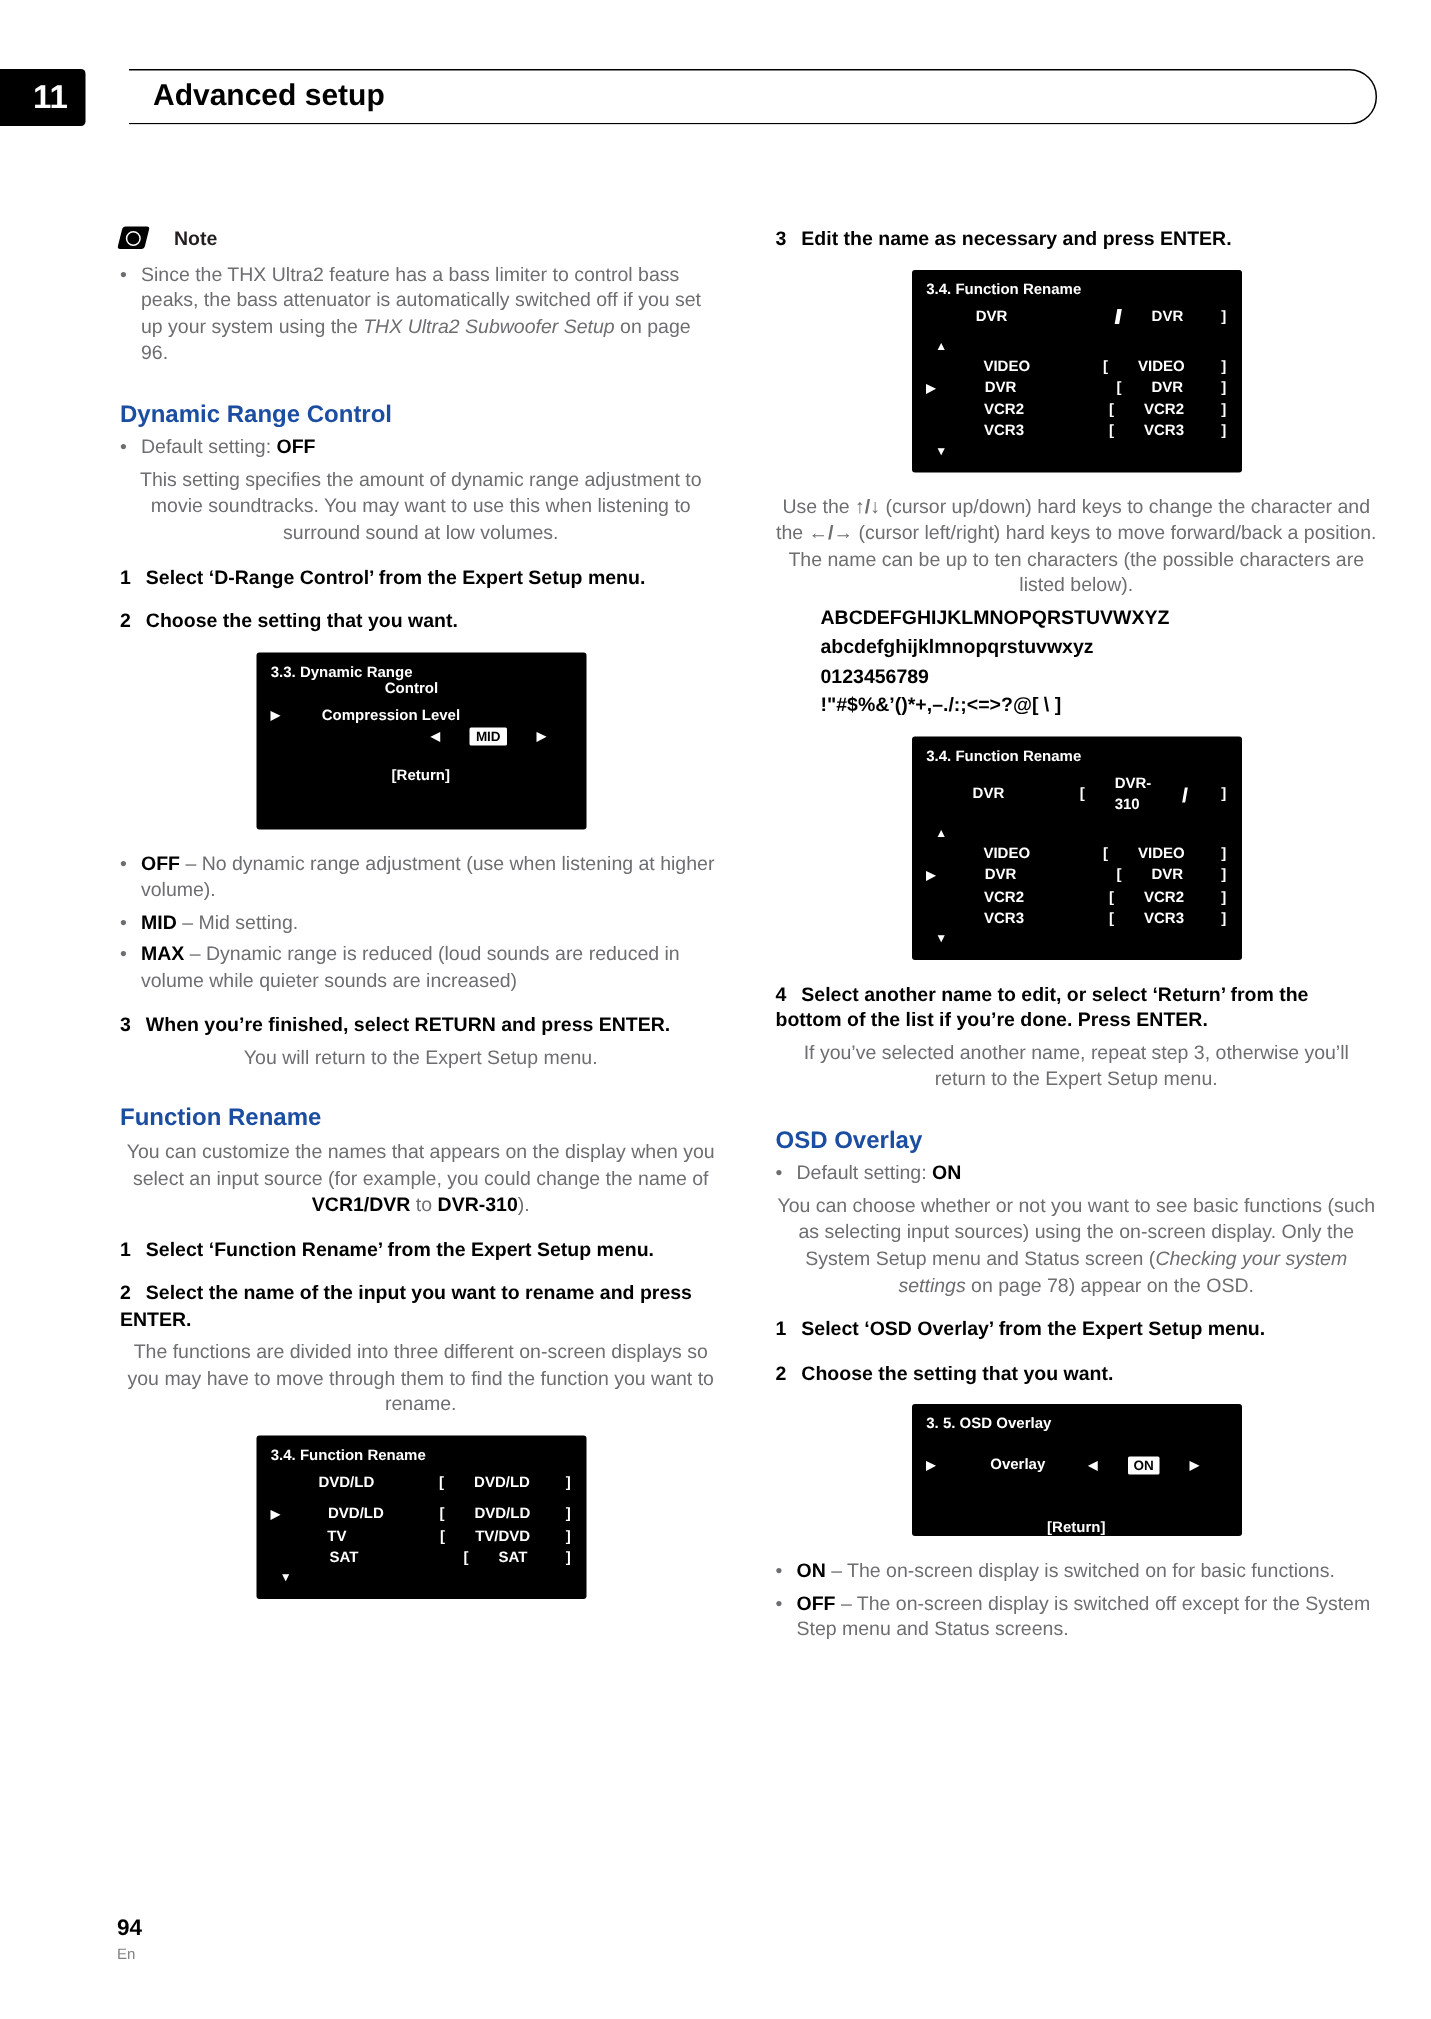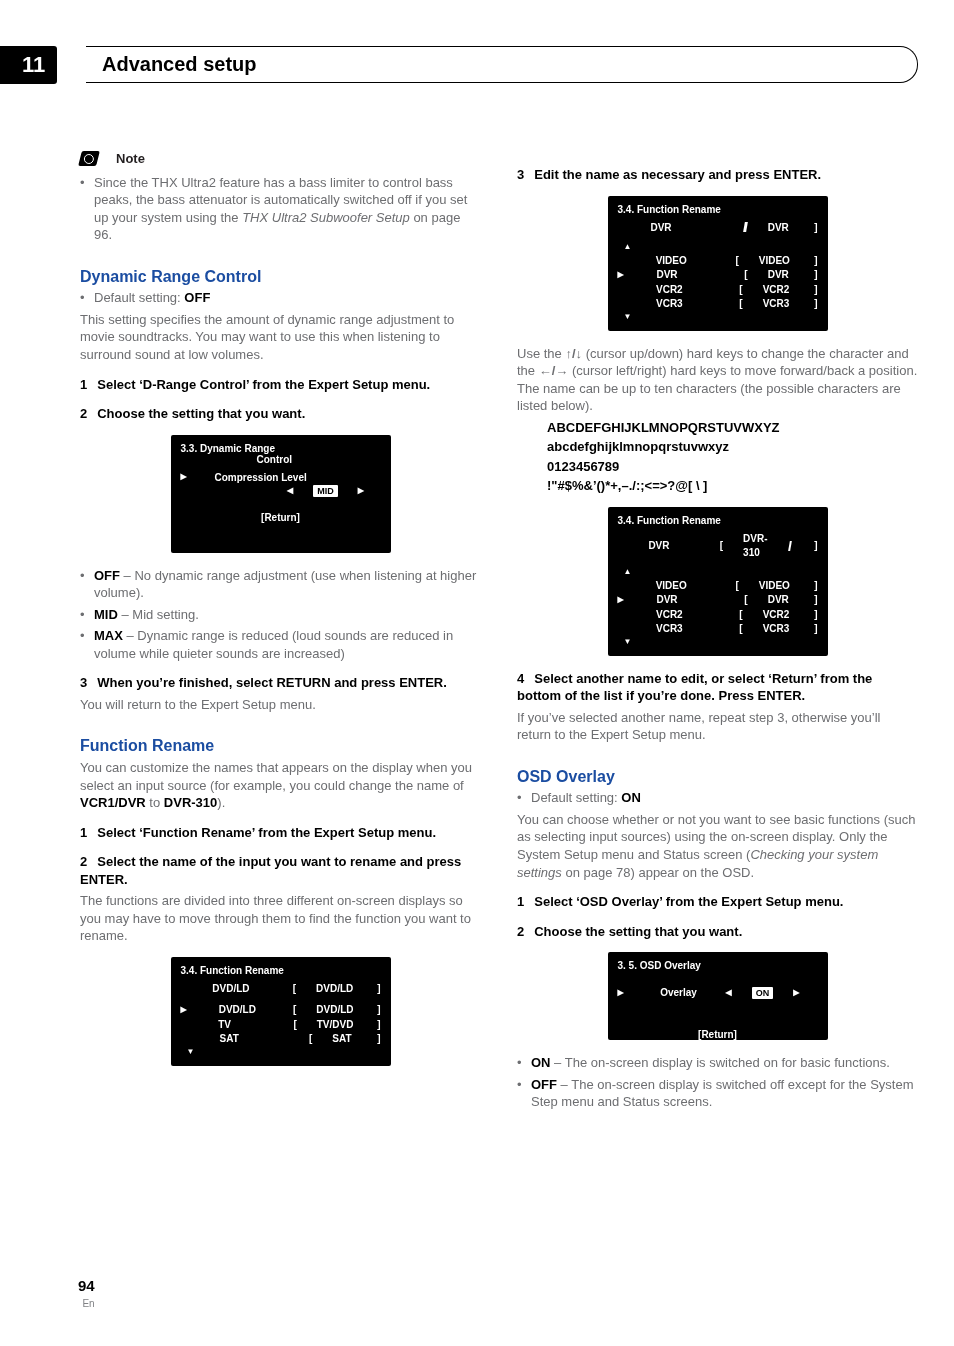--- a/index.html
+++ b/index.html
@@ -94,21 +94,21 @@
     margin-top: 22px;
     margin-bottom: 2px;
   }
   .step {
     font-weight: 700;
     color: #000;
     margin-top: 12px;
     margin-bottom: 4px;
   }
   .step .num { margin-right: 10px; }
-  .bodytext { color: #6d6e71; margin-bottom: 4px; }
+  .bodytext { color: #6d6e71; margin-bottom: 4px; text-align: center; }
   .osd-box {
     width: 220px;
     background: #000;
     color: #fff;
     margin: 12px auto 14px auto;
     border-radius: 2px;
     padding: 8px 10px 8px 10px;
     font-family: Arial, sans-serif;
   }
   .osd-title {
@@ -148,21 +148,21 @@
     margin-top: 8px;
     border-top: 0;
   }
   .osd-list .osd-row .label { padding-left: 12px; }
   .arrow-small { font-size: 8px; padding-left: 6px; }
   .char-lines { font-weight: 700; color: #000; padding-left: 30px; margin: 2px 0; font-size: 13px; }
   .footer-page {
     position: absolute;
     left: 78px;
     bottom: 36px;
-    text-align: right;
+    text-align: left;
   }
   .footer-page .pn { font-weight: 700; font-size: 15px; color: #000; }
   .footer-page .lang { font-size: 10px; color: #808285; }
   .cursor-glyph { font-family: Arial, sans-serif; font-weight: 700; }
   .inline-bold-black { color:#000; font-weight:700; }
   .osd-cursor {
     display:inline-block;
     width:3px;
     height:10px;
     background:#fff;
@@ -272,21 +272,21 @@
             <span class="br">]</span>
           </div>
         <div class="arrow-small">▼</div>
       </div>
     </div>
 
   </div>
 
   <div class="col">
 
-    <p class="step" style="margin-top:16px;"><span class="num">3</span><span>Edit the name as necessary and press ENTER.</span></p>
+    <p class="step" style="margin-top:0;"><span class="num">3</span><span>Edit the name as necessary and press ENTER.</span></p>
 
     <div class="osd-box">
       <div class="osd-title">3.4. Function  Rename</div>
       <div class="osd-row">
         <span class="tri"></span>
         <span class="label">DVR</span>
         <span class="osd-cursor"></span>
         <span class="val">DVR</span>
         <span class="br">]</span>
       </div>

